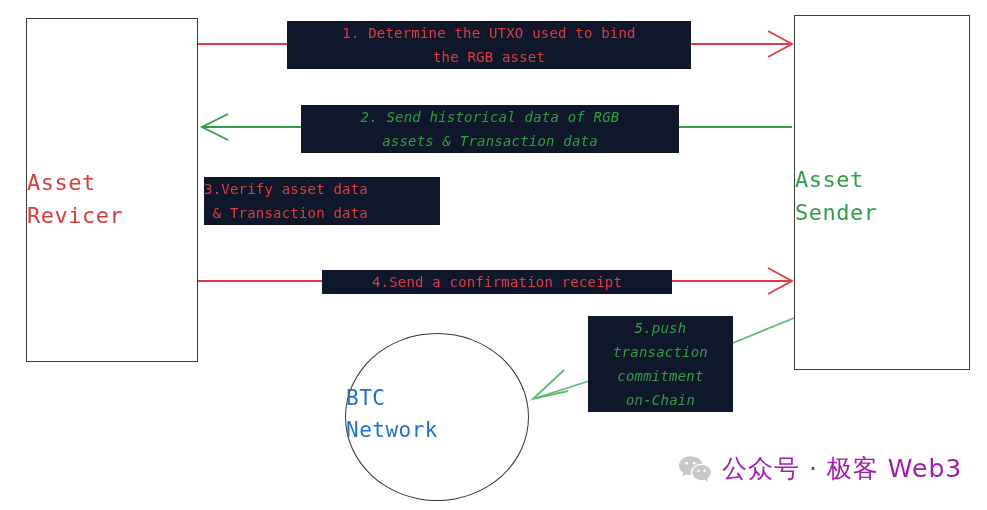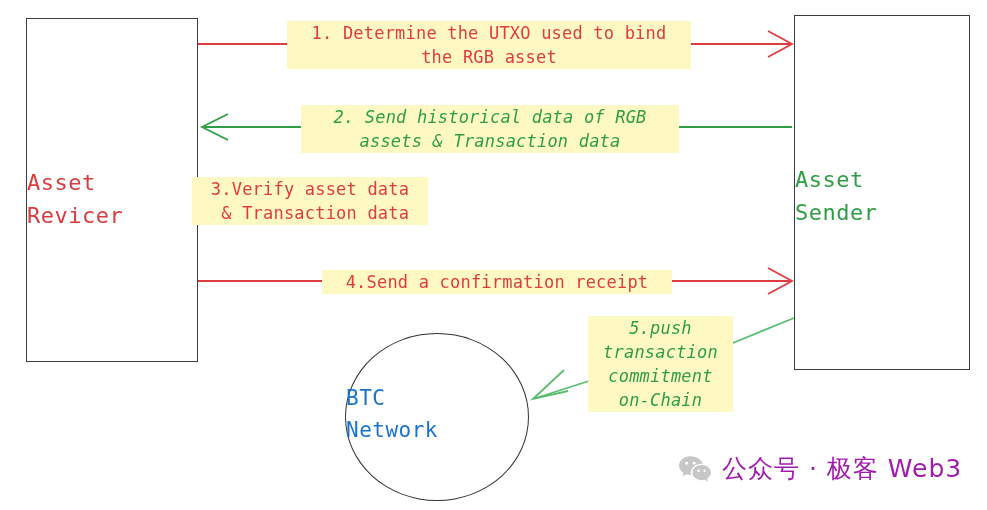--- a/index.html
+++ b/index.html
@@ -76,32 +76,32 @@
   #circle-btc .node-label {
     top: 48px;
     color: #1a73d0;
     font-size: 21px;
     line-height: 32px;
   }
   .edge-label {
     position: absolute;
     white-space: pre;
     font-family: "DejaVu Sans Mono", "Liberation Mono", monospace;
-    font-size: 17px;
+    font-size: 14px;
     line-height: 24px;
     letter-spacing: 0.2px;
-    background: #fef9c3;
+    background: #0f172a;
   }
   .edge-label.red   { color: #df3c42; }
   .edge-label.green { color: #2f9e44; font-style: italic; }
   .center { text-align: center; }
 
   #label-1 { left: 287px; top: 21px; width: 404px; }
   #label-2 { left: 301px; top: 105px; width: 378px; }
-  #label-3 { left: 192px; top: 177px; width: 236px; text-align: center; }
+  #label-3 { left: 204px; top: 177px; width: 236px; text-align: left; }
   #label-4 { left: 322px; top: 270px; width: 350px; }
   #label-5 { left: 588px; top: 316px; width: 145px; }
 
   #watermark {
     position: absolute;
     left: 678px;
     top: 452px;
     display: flex;
     align-items: center;
     gap: 10px;

